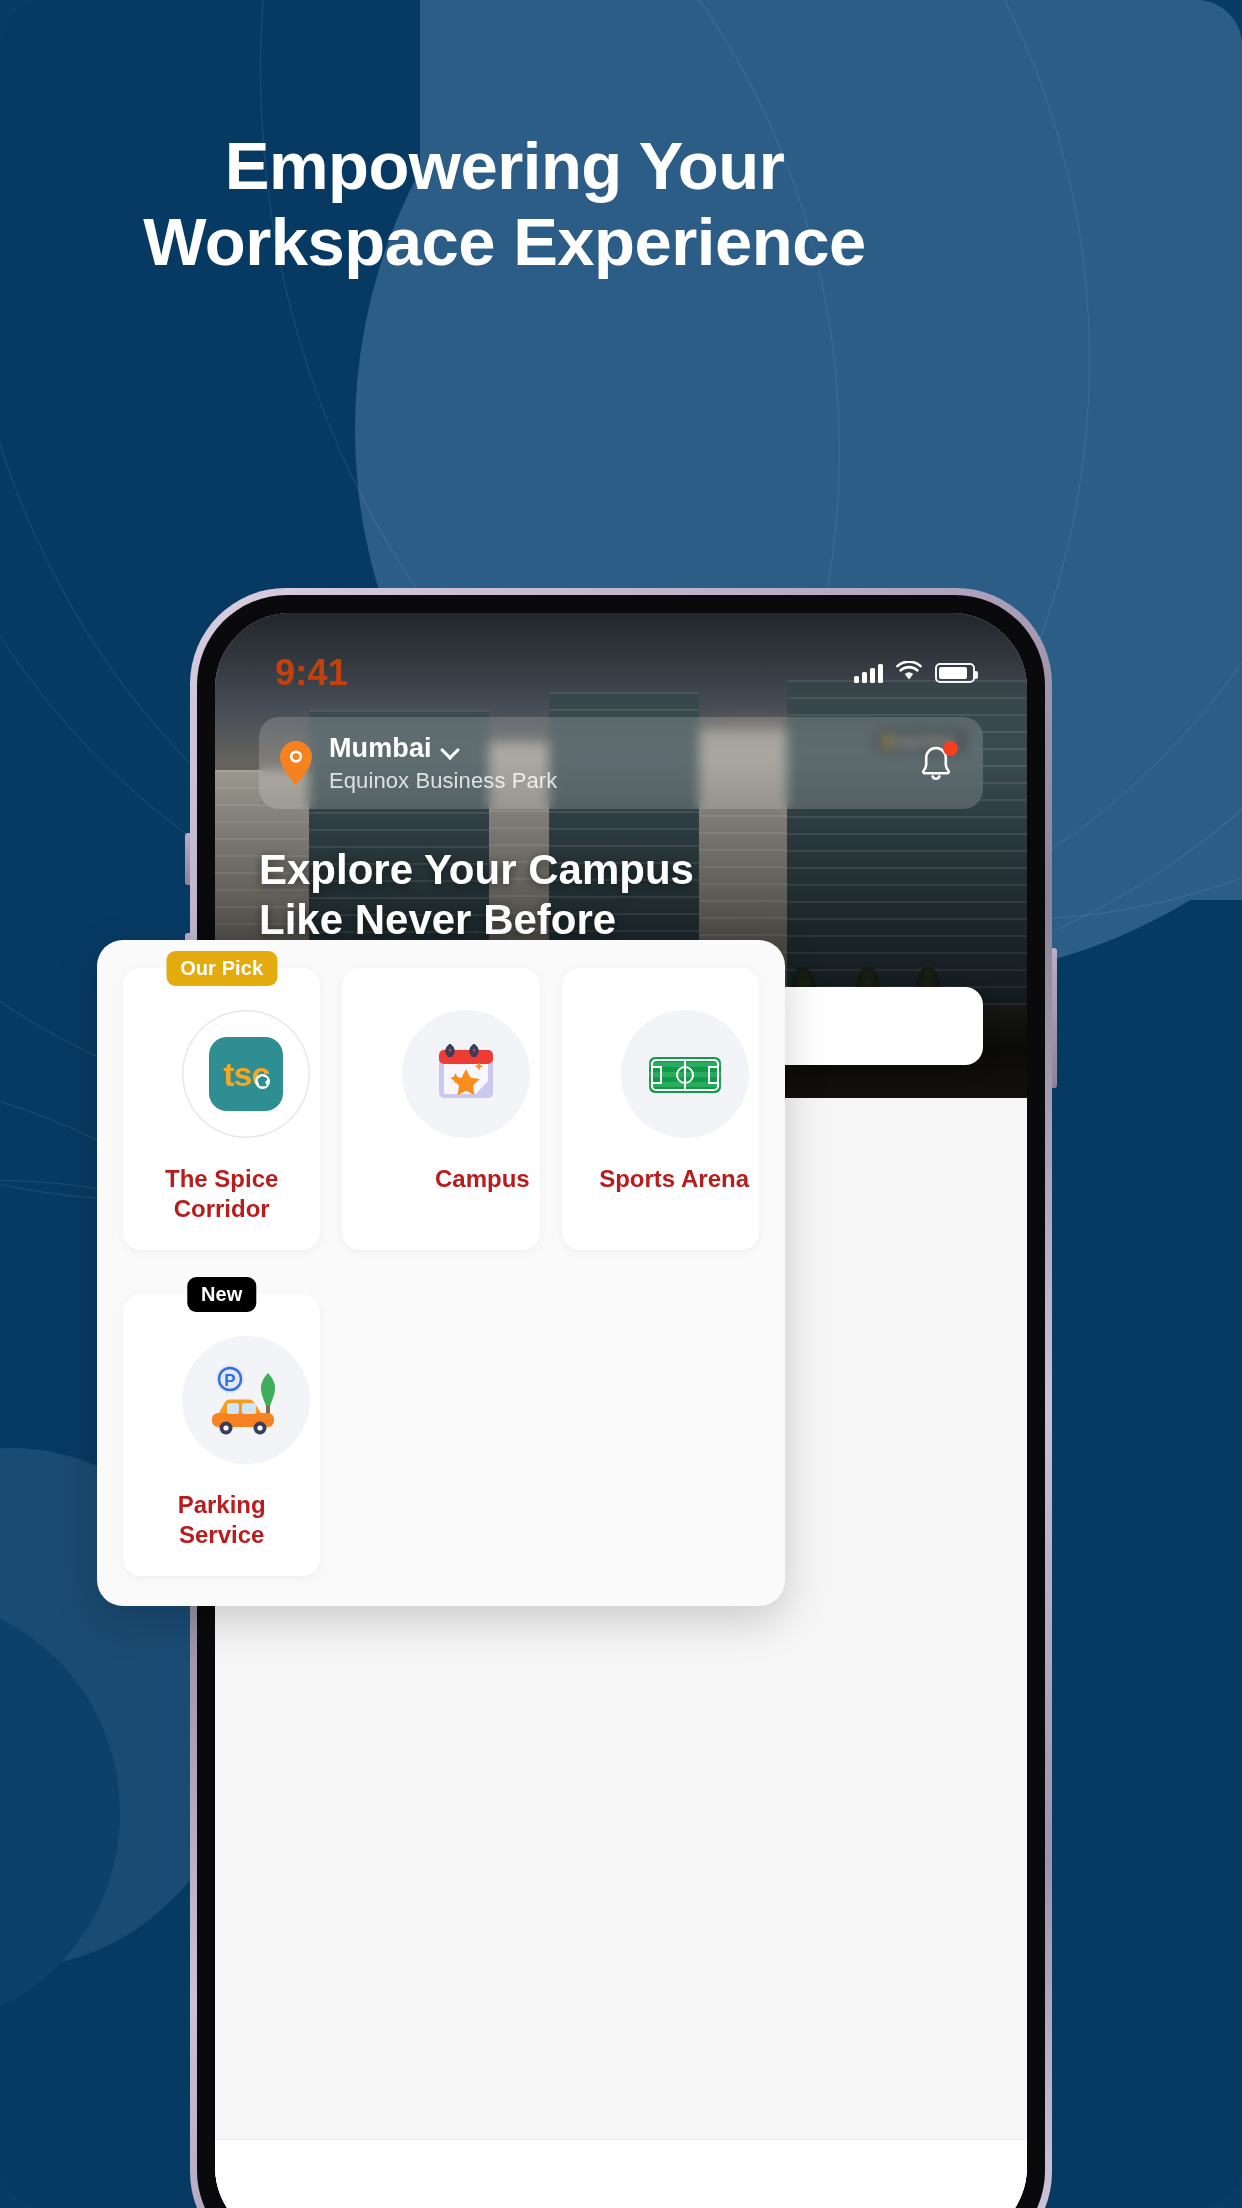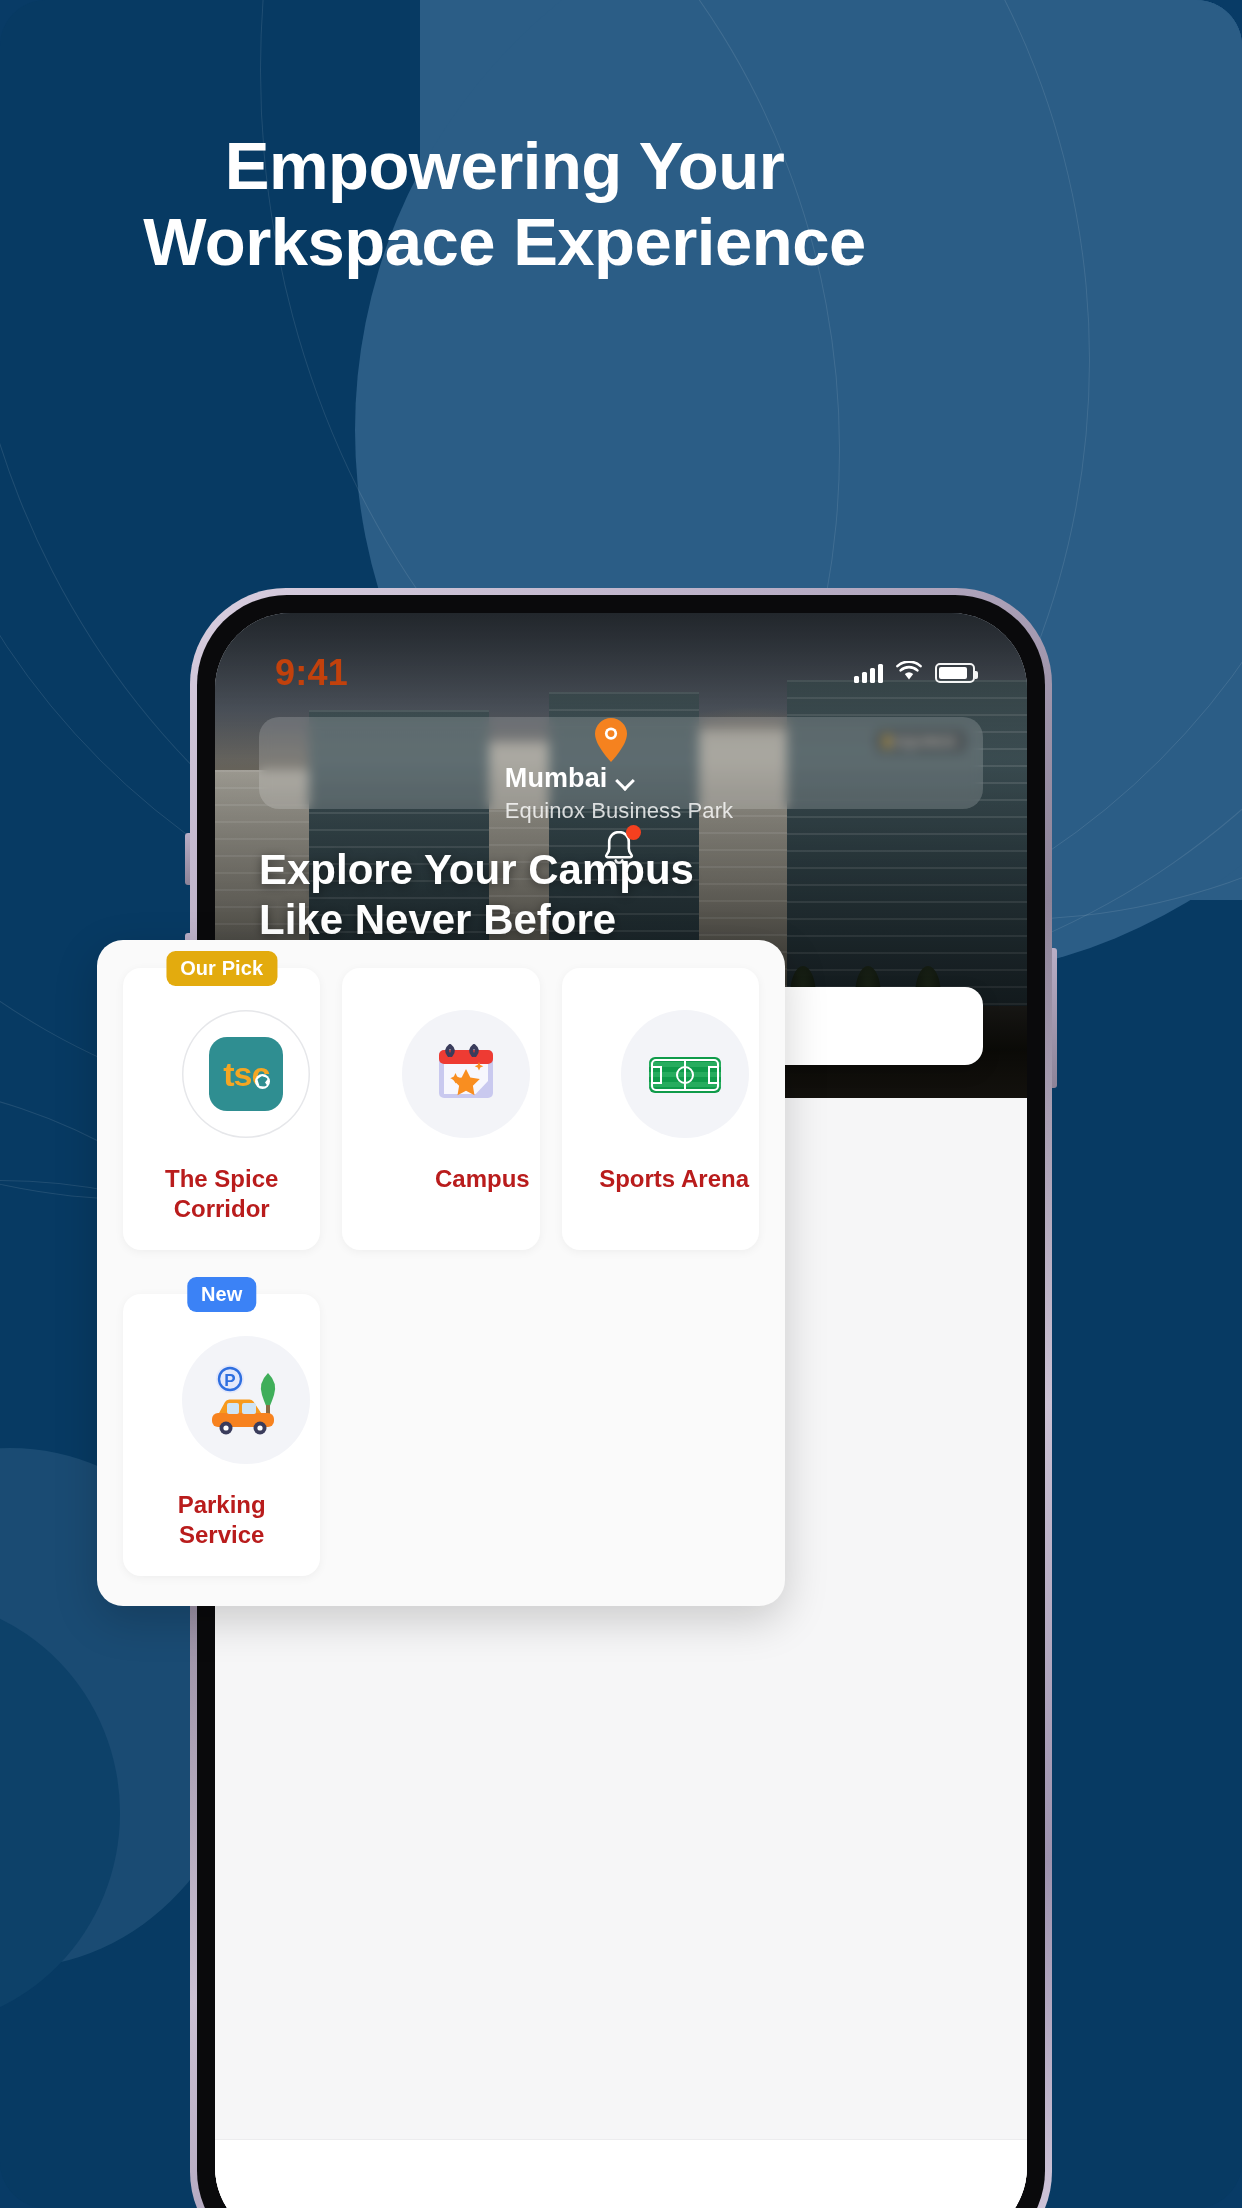--- a/index.html
+++ b/index.html
@@ -235,21 +235,20 @@
     left: 44px; top: 104px;
     width: calc(100% - 88px);
     height: 92px;
     background: rgba(255,255,255,0.17);
     border-radius: 20px;
     backdrop-filter: blur(6px);
     display: flex;
     align-items: center;
     padding: 0 24px 0 20px;
     z-index: 16;
-    flex-direction: column;
   }
   .pin {
     width: 34px; height: 46px;
     position: relative;
     flex: 0 0 auto;
     margin-right: 16px;
   }
   .loc-texts { flex: 1 1 auto; min-width: 0; }
   .loc-city-row { display: flex; align-items: center; gap: 10px; }
   .loc-city {
@@ -635,21 +634,21 @@
           <path d="M76 36 h-9 v16 h9" fill="none" stroke="#ffffff" stroke-width="2"></path>
         </svg>
       </span>
       <span class="card-label">Sports Arena</span>
     </div>
   </div>
 
   <div class="grid-row">
 
     <div class="card">
-      <span class="badge" style="background:#3b82f6">New</span>
+      <span class="badge" style="background:#000000">New</span>
       <span class="icon-circle">
         <svg width="92" height="86" viewBox="0 0 92 86">
           <circle cx="30" cy="22" r="14" fill="#e3e8fb"></circle>
           <circle cx="30" cy="22" r="11" fill="none" stroke="#2f6fe0" stroke-width="2.4"></circle>
           <text x="30" y="29" font-family="Liberation Sans, sans-serif" font-size="17" font-weight="700" fill="#2f6fe0" text-anchor="middle">P</text>
           <path d="M68 16 q10 10 6 22 q-4 12 -6 14 q-2-2 -6-14 q-4-12 6-22 Z" fill="#3fae5a"></path>
           <rect x="66" y="48" width="4" height="16" fill="#8a6a44"></rect>
           <path d="M18 58 l7-13 a5 5 0 0 1 4.4-2.6 h20 a5 5 0 0 1 4 2 l9 13.6 Z" fill="#f79a1e"></path>
           <rect x="12" y="56" width="62" height="14" rx="6" fill="#f7821f"></rect>
           <rect x="27" y="46" width="12" height="11" rx="2" fill="#cfe4f5"></rect>

